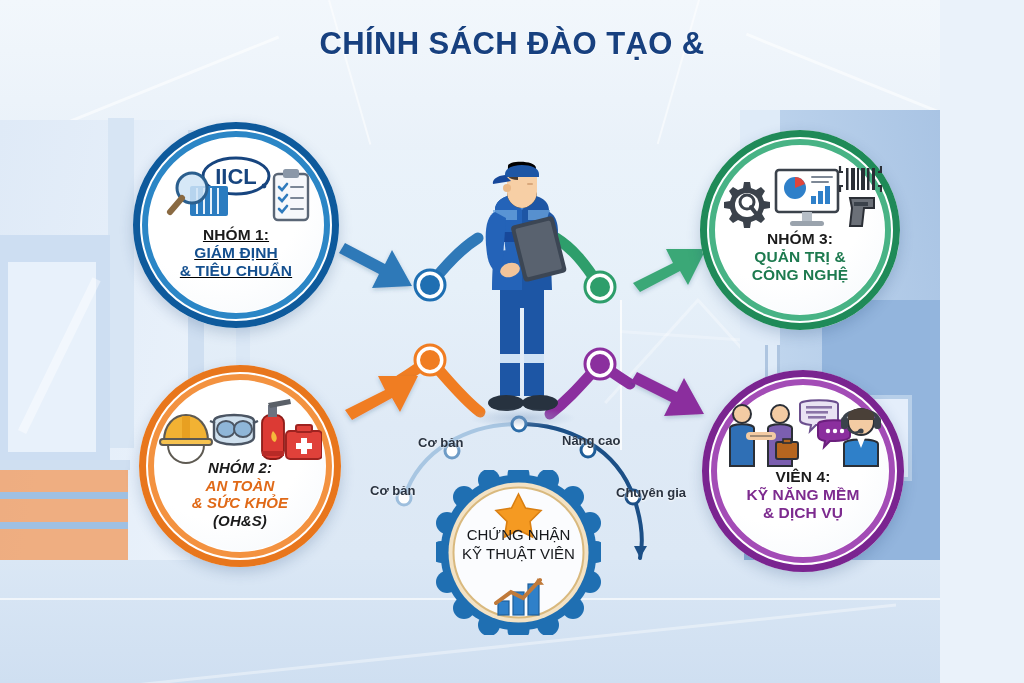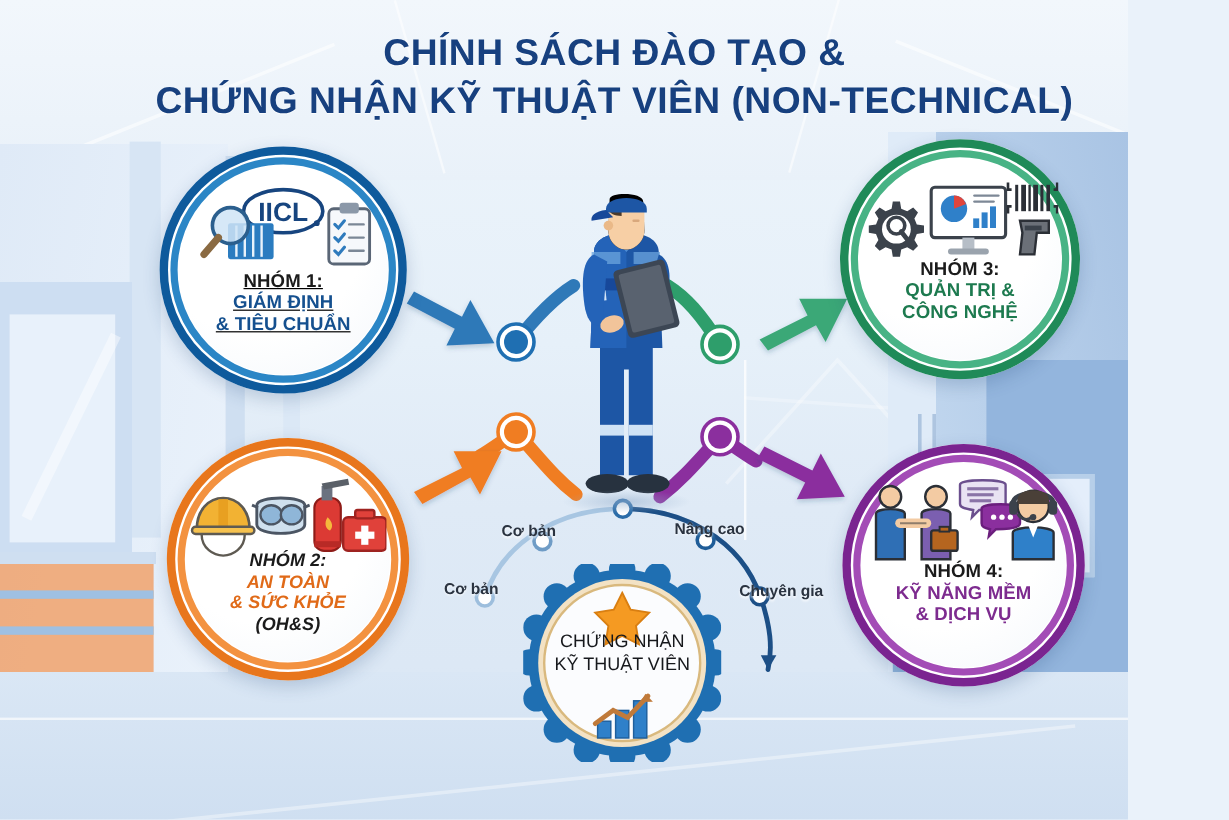--- a/index.html
+++ b/index.html
@@ -130,21 +130,20 @@
     <div class="pallet" style="right:112px;top:478px;width:72px;height:72px;border-radius:2px;"></div>
     <div class="pallet-dark" style="right:100px;top:548px;width:96px;height:14px;"></div>
 
     <div class="bg-floor"></div>
     <div class="bg-floorline" style="left:0px;top:598px;width:1024px;"></div>
     <div class="diag" style="left:140px;top:683px;width:760px;height:3px;transform:rotate(-6deg);opacity:.7;"></div>
   </div>
 
   <div class="title">
     <div>CHÍNH SÁCH ĐÀO TẠO &amp;</div>
-    <div class="l2">CHỨNG NHẬN KỸ THUẬT VIÊN (NON-TECHNICAL)</div>
   </div>
 
   <svg id="links" width="1024" height="683">
     <defs>
       <linearGradient id="gradBO" x1="0" y1="0" x2="0" y2="1">
         <stop offset="0%" stop-color="#1f6fb2"></stop>
           <stop offset="100%" stop-color="#f07d22"></stop>
       </linearGradient>
       <linearGradient id="gradGP" x1="0" y1="0" x2="0" y2="1">
         <stop offset="0%" stop-color="#2e9e6b"></stop>
@@ -355,21 +354,21 @@
       </div>
       <div class="lbl" style="margin-top:-10px;font-size:15px;">
         <div class="head">NHÓM 2:</div>
         <div class="sub">AN TOÀN</div>
         <div class="sub">&amp; SỨC KHỎE</div>
         <div class="head">(OH&amp;S)</div>
       </div>
     </div>
   </div>
 
-  <div class="node g3" style="left:700px;top:116px;width:200px;height:200px;">
+  <div class="node g3" style="left:700px;top:130px;width:200px;height:200px;">
     <div class="ring" style="inset:0;border:7px solid #1f8a58;"></div>
     <div class="ring" style="inset:9px;border:6px solid #48b385;"></div>
     <div class="node-inner" style="inset:16px;">
       <div class="icons" style="margin-top:12px;">
         <svg width="164" height="74">
 
           <g>
             <path d="M26,20 L32,20 L33,26 L38,28 L43,25 L47,29 L44,34 L46,39 L52,40 L52,46 L46,47 L44,52 L47,57 L43,61 L38,58 L33,60 L32,66 L26,66 L25,60 L20,58 L15,61 L11,57 L14,52 L12,47 L6,46 L6,40 L12,39 L14,34 L11,29 L15,25 L20,28 L25,26 Z" fill="#3b424b"></path>
             <circle cx="29" cy="43" r="12" fill="#ffffff"></circle>
             <circle cx="29" cy="40" r="7" fill="none" stroke="#3b424b" stroke-width="3"></circle>
@@ -461,21 +460,21 @@
             <rect x="121" y="19" width="7" height="12" rx="3" fill="#3b424b"></rect>
             <rect x="154" y="19" width="7" height="12" rx="3" fill="#3b424b"></rect>
             <path d="M128,30 C131,36 138,36 140,32" fill="none" stroke="#3b424b" stroke-width="2.4"></path>
             <circle cx="141" cy="33" r="2.6" fill="#3b424b"></circle>
             <path d="M124,46 C124,40 158,40 158,46 L158,68 L124,68 Z" fill="#2f80c9" stroke="#2b2f36" stroke-width="2"></path>
             <path d="M137,40 L141,50 L145,40 Z" fill="#ffffff"></path>
           </g>
         </svg>
       </div>
       <div class="lbl" style="margin-top:-6px;">
-        <div class="head">NHÓM 4:</div>
+        <div class="head">VIÊN 4:</div>
         <div class="sub">KỸ NĂNG MỀM</div>
         <div class="sub">&amp; DỊCH VỤ</div>
       </div>
     </div>
   </div>
 
   <div class="badge">
     <svg width="165" height="165">
       <g>
         <circle cx="82.5" cy="82.5" r="78" fill="#1f6fb2"></circle>

